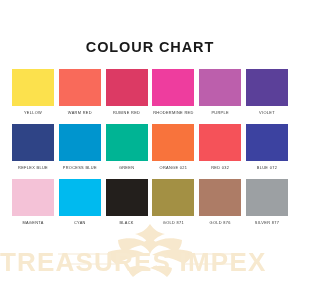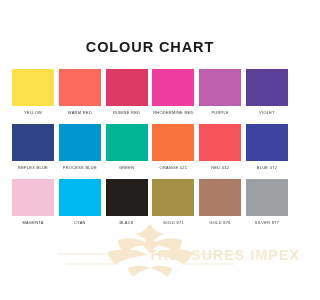--- a/index.html
+++ b/index.html
@@ -87,22 +87,22 @@
     width: 300px;
     height: 62px;
     pointer-events: none;
     z-index: 5;
   }
   #watermark-text {
     position: absolute;
     top: 25px;
     left: 0;
     width: 300px;
-    text-align: right;
-    font-size: 14px;
+    text-align: left;
+    font-size: 26px;
     font-weight: bold;
     letter-spacing: 1.2px;
     color: #f7e9cf;
     font-family: "Liberation Sans", sans-serif;
   }
   #watermark-mark {
     position: absolute;
     top: 0;
     left: 0;
     width: 300px;

